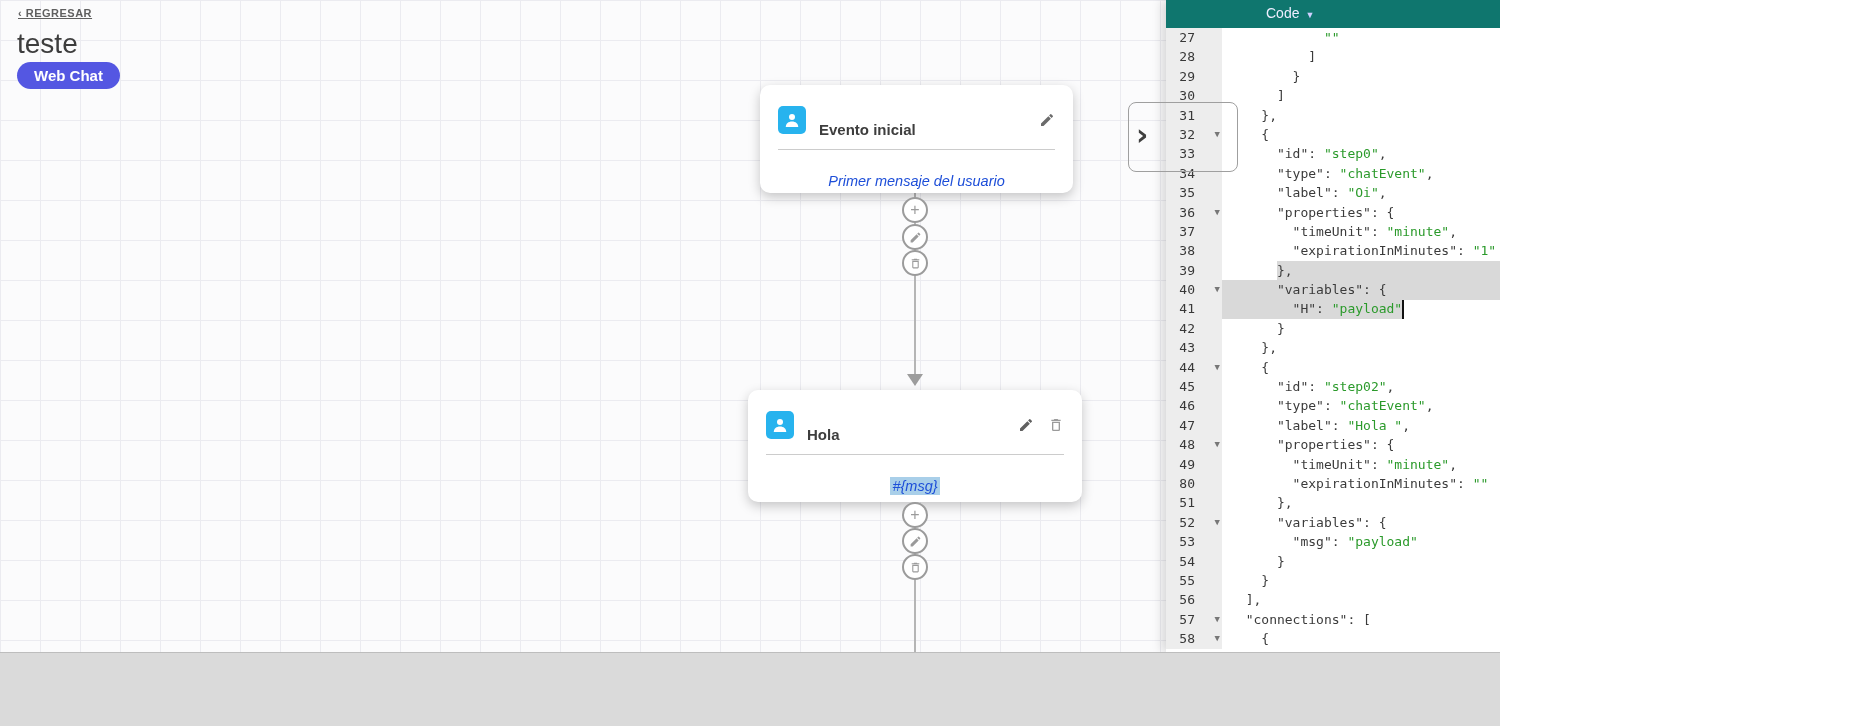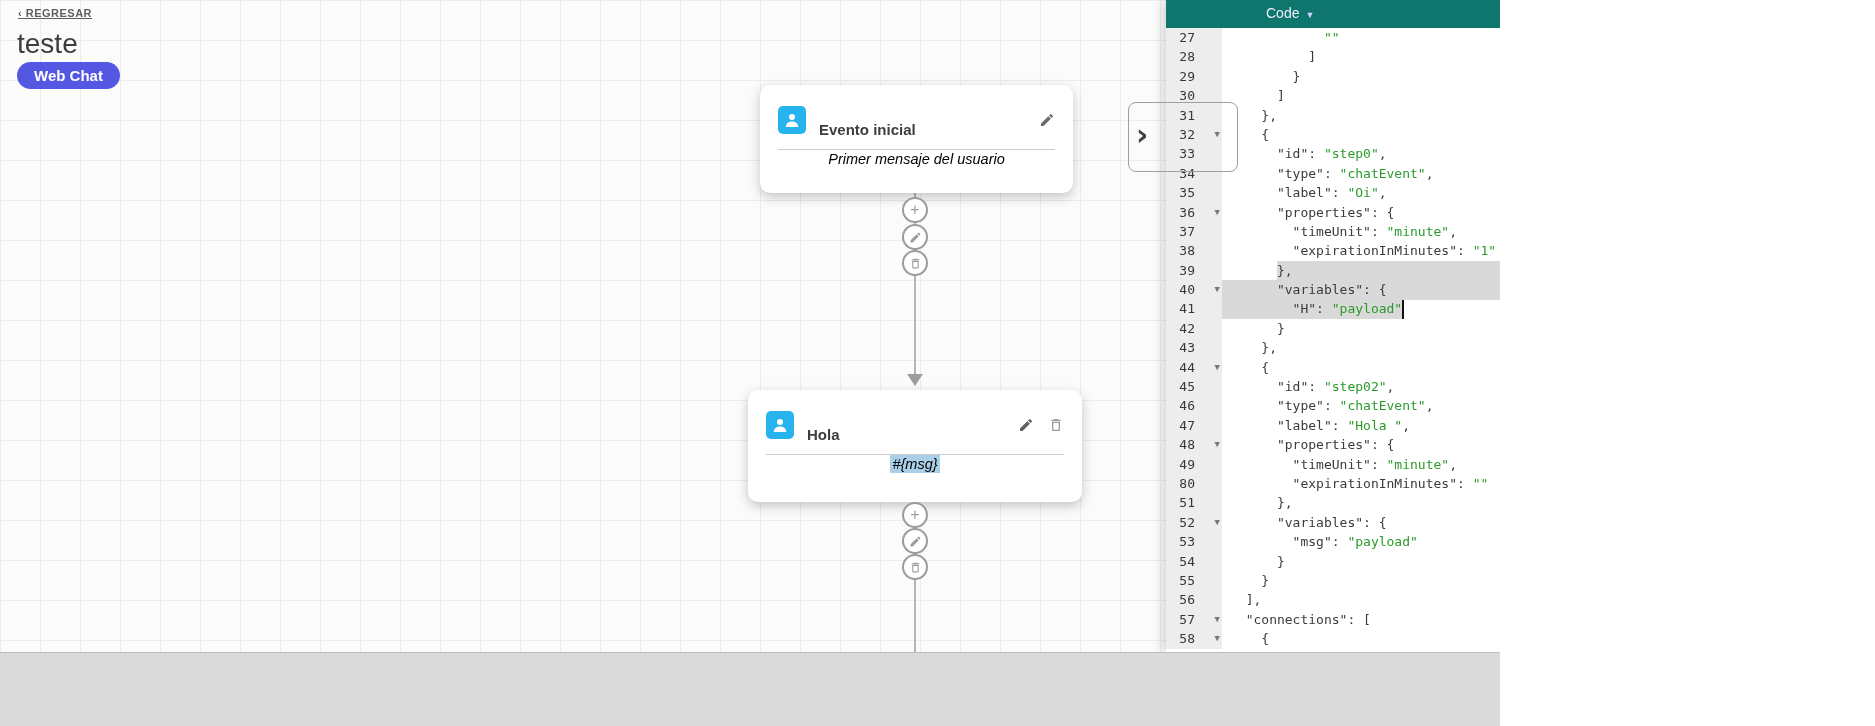--- a/index.html
+++ b/index.html
@@ -26,21 +26,21 @@
     box-shadow:0 4px 12px rgba(0,0,0,.22); }
   .node-1 { left:760px; top:85px; width:313px; height:108px; }
   .node-2 { left:748px; top:390px; width:334px; height:112px; }
   .node-head { display:flex; align-items:center; padding:16px 18px 0 18px; }
   .node-icon { width:28px; height:28px; border-radius:5px; background:#27b3ee; flex:0 0 28px;
     display:flex; align-items:center; justify-content:center; }
   .node-title { margin-left:13px; font-size:15px; font-weight:bold; color:#3e3e3e; flex:1;margin-top:20px; }
   .node-actions { display:flex; gap:14px; align-items:center; }
   .icon-btn { background:none; border:none; cursor:pointer; padding:0; line-height:0; }
   .divider { border-top:1px solid #ccc; margin:11px 18px 0 18px; }
-  .node-body { text-align:center; font-style:italic; font-size:14.5px; color:#000000; margin-top:1px; }
+  .node-body { text-align:center; font-style:italic; font-size:14.5px; color:#1d4ed8; margin-top:23px; }
   .var-highlight { background:#a9cfe9; padding:1px 2px; }
 
   
   .v-line { position:absolute; width:2px; background:#b5b5b5; left:914px; }
   .v-line-1 { top:193px; height:182px; }
   .v-line-2 { top:502px; height:150px; }
   .arrow-down { position:absolute; left:907px; top:374px; width:0; height:0;
     border-left:8px solid transparent; border-right:8px solid transparent; border-top:12px solid #9d9d9d; }
   .conn-btn { position:absolute; left:902px; width:26px; height:26px; border-radius:50%;
     background:#fff; border:2px solid #9b9b9b; color:#9b9b9b; display:flex; align-items:center;

